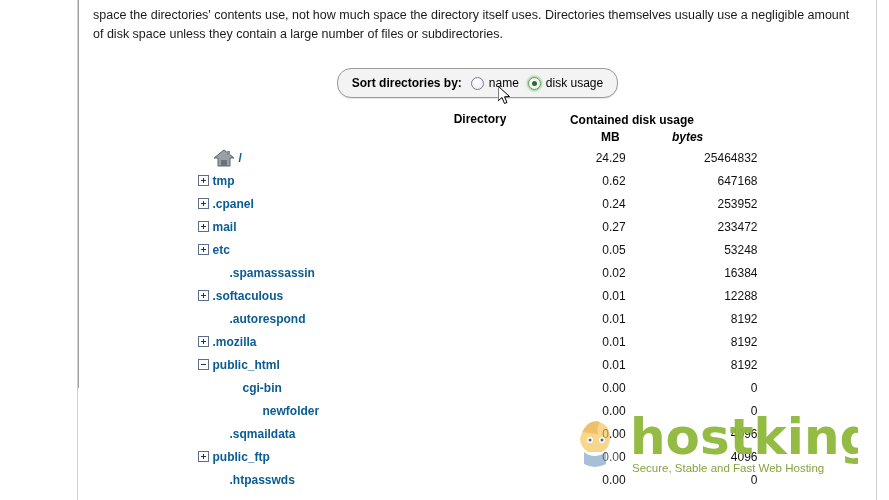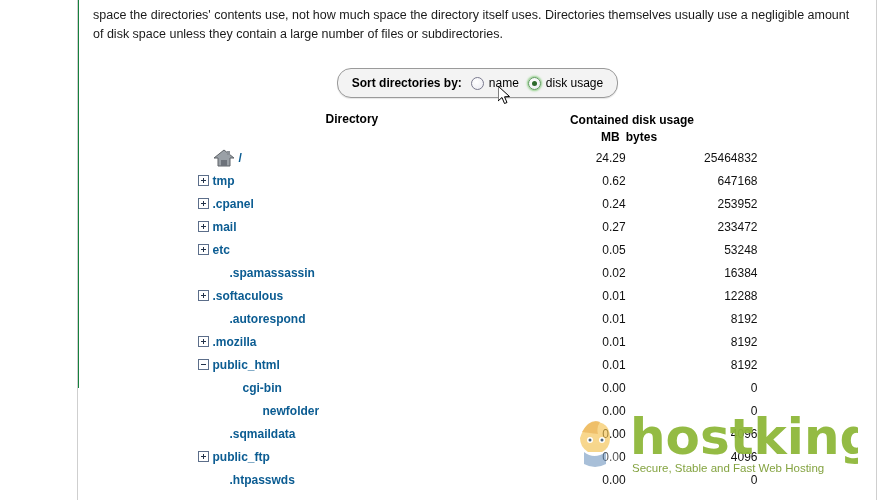--- a/index.html
+++ b/index.html
@@ -15,21 +15,21 @@
     color: #000000;
     overflow: hidden;
     position: relative;
   }
   .page-frame {
     position: absolute;
     left: 0;
     top: 0;
     width: 889px;
     height: 388px;
-    background: #15803d;
+    background: #a3a3a3;
     box-sizing: border-box;
   }
   .left-gutter {
     position: absolute;
     left: 0;
     top: 0;
     width: 78px;
     height: 500px;
     background: #ffffff;
     border-right: 1px solid #cfcfcf;
@@ -140,37 +140,38 @@
     margin: 0 auto;
     width: 560px;
     font-size: 12px;
   }
   table.dirs th {
     font-weight: bold;
     color: #000;
     padding: 0 0 2px 0;
   }
   .th-dir {
-    text-align: center;
+    text-align: right;
     width: 300px;
     padding-bottom: 4px !important;
   }
   .th-contained {
     text-align: center;
     padding-bottom: 2px !important;
   }
   .th-mb {
     text-align: right;
     width: 110px;
     padding-right: 6px !important;
   }
   .th-bytes {
-    text-align: left;
+    text-align: center;
     width: 120px;
     padding-right: 8px !important;
+    font-style: italic;
   }
   table.dirs td {
     padding: 2px 0;
     vertical-align: middle;
     height: 19px;
   }
   td.c-name {
     text-align: left;
     padding-left: 190px;
   }

